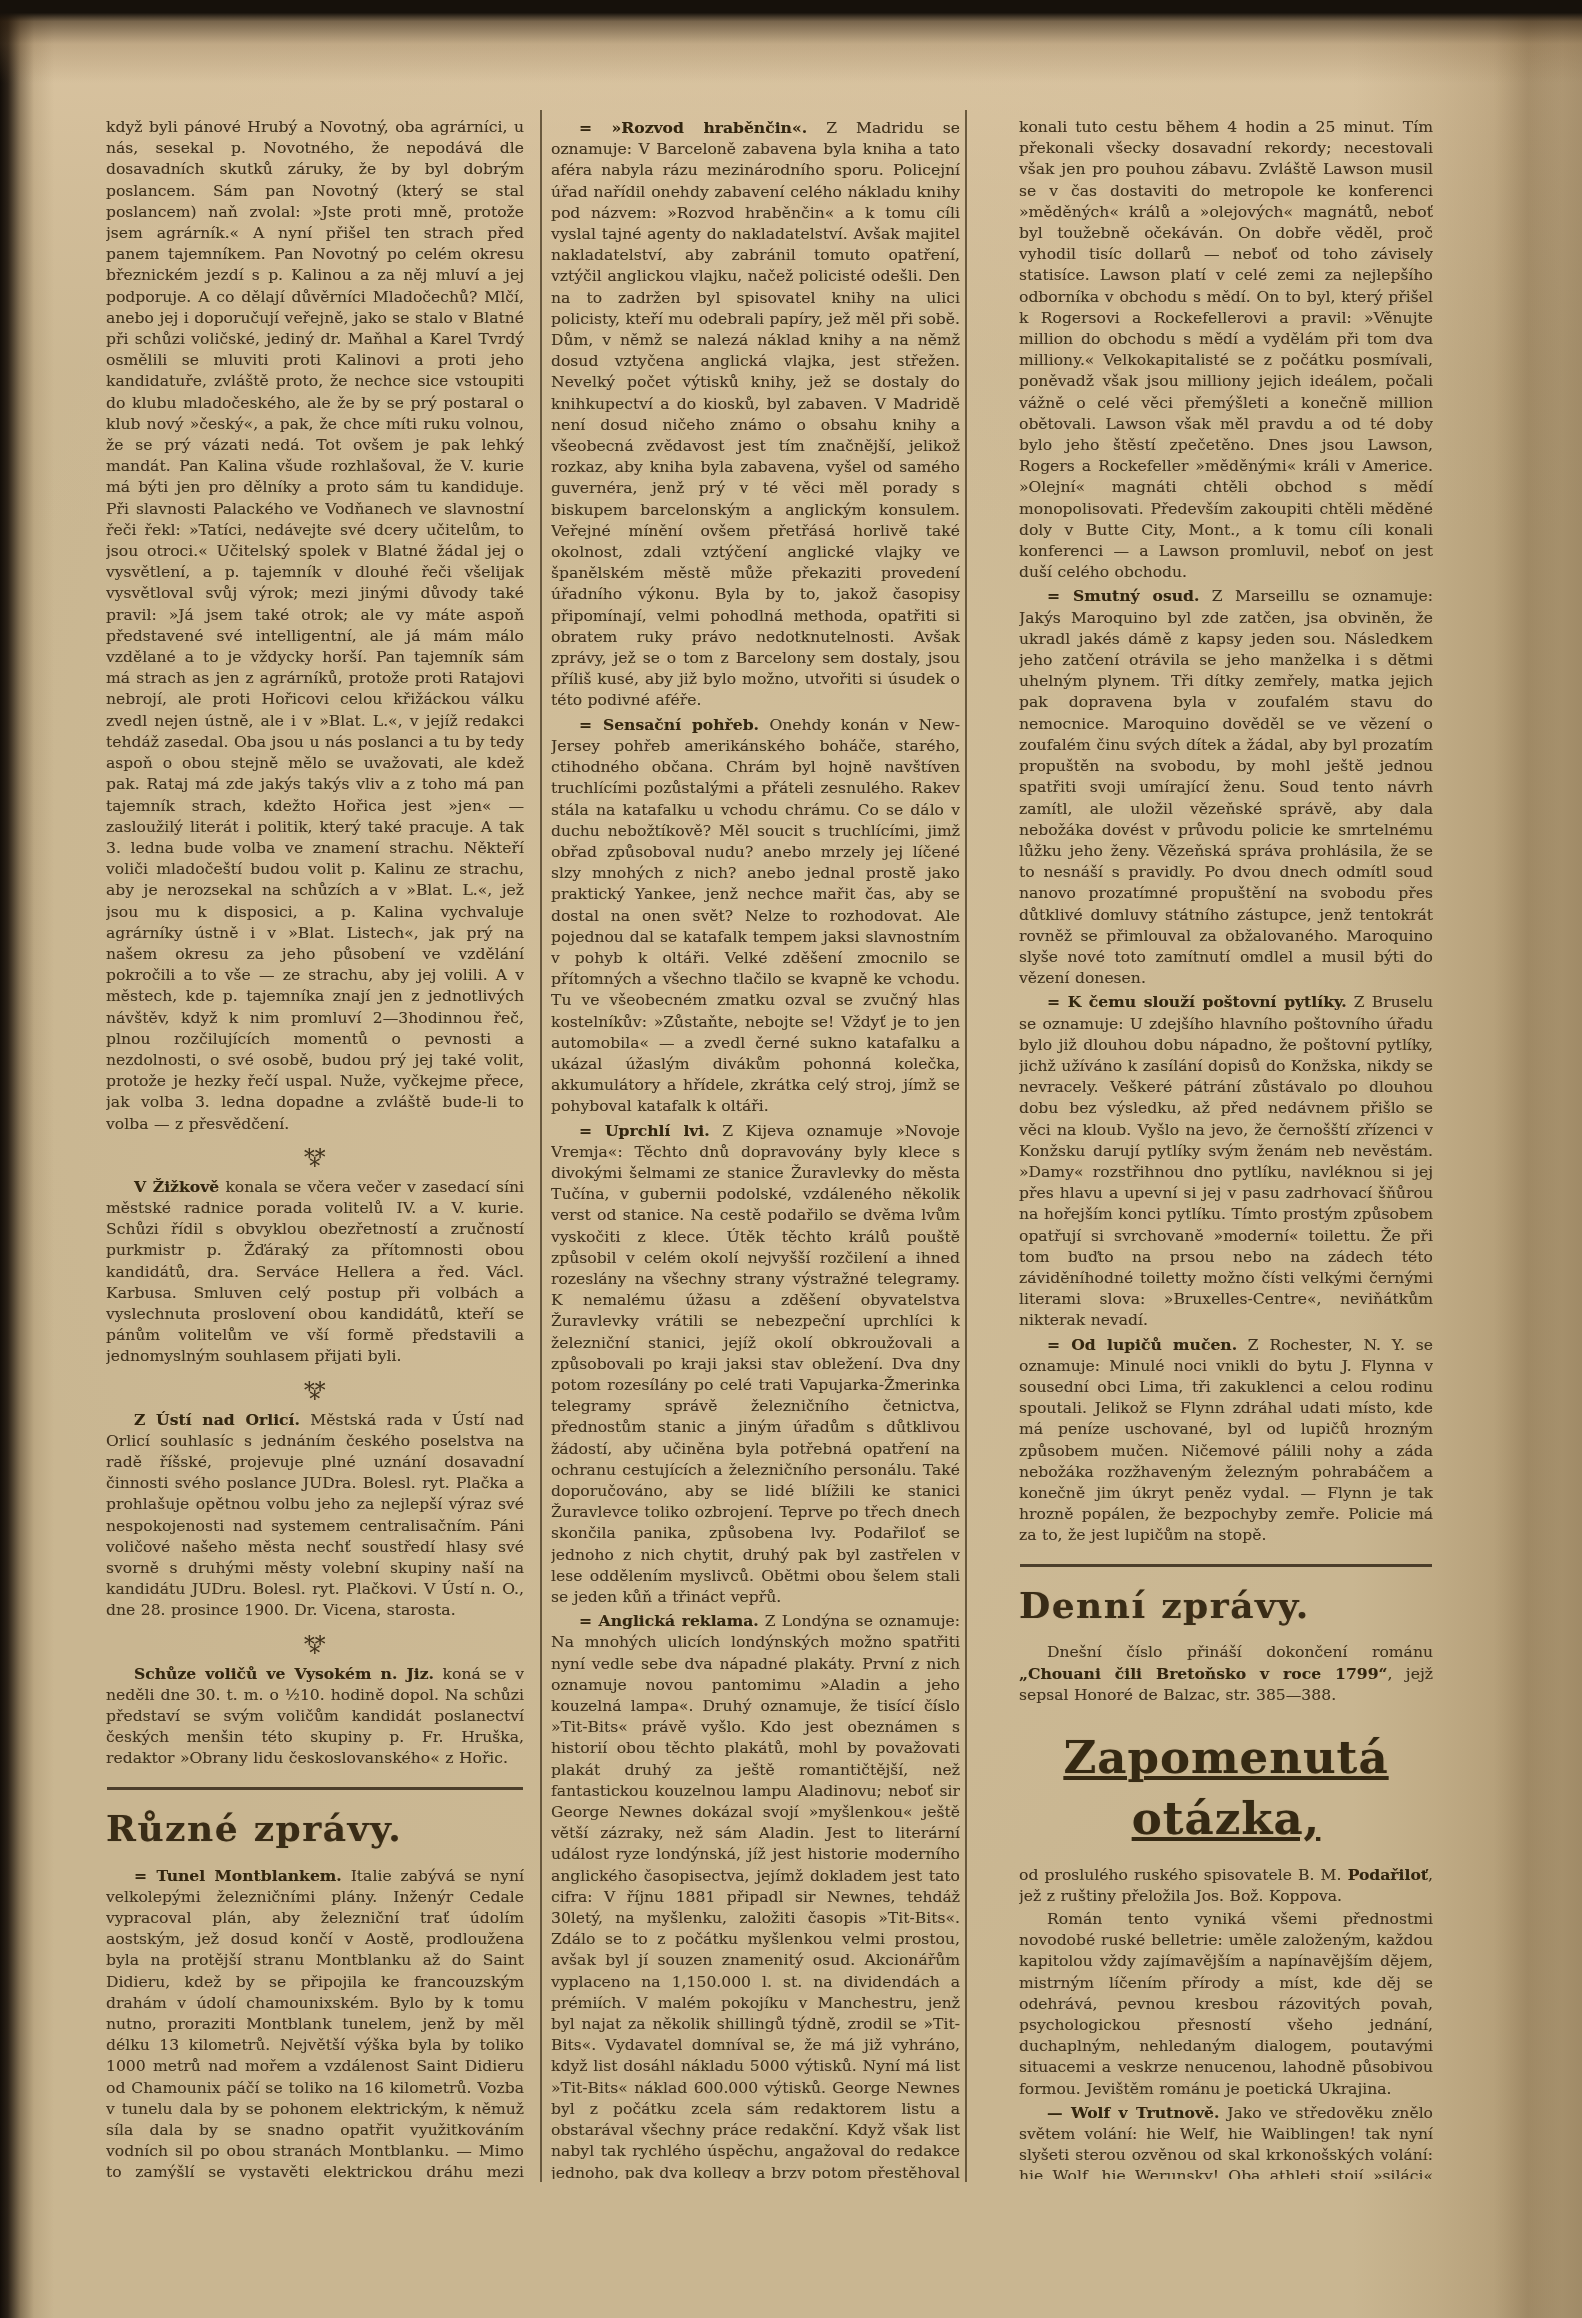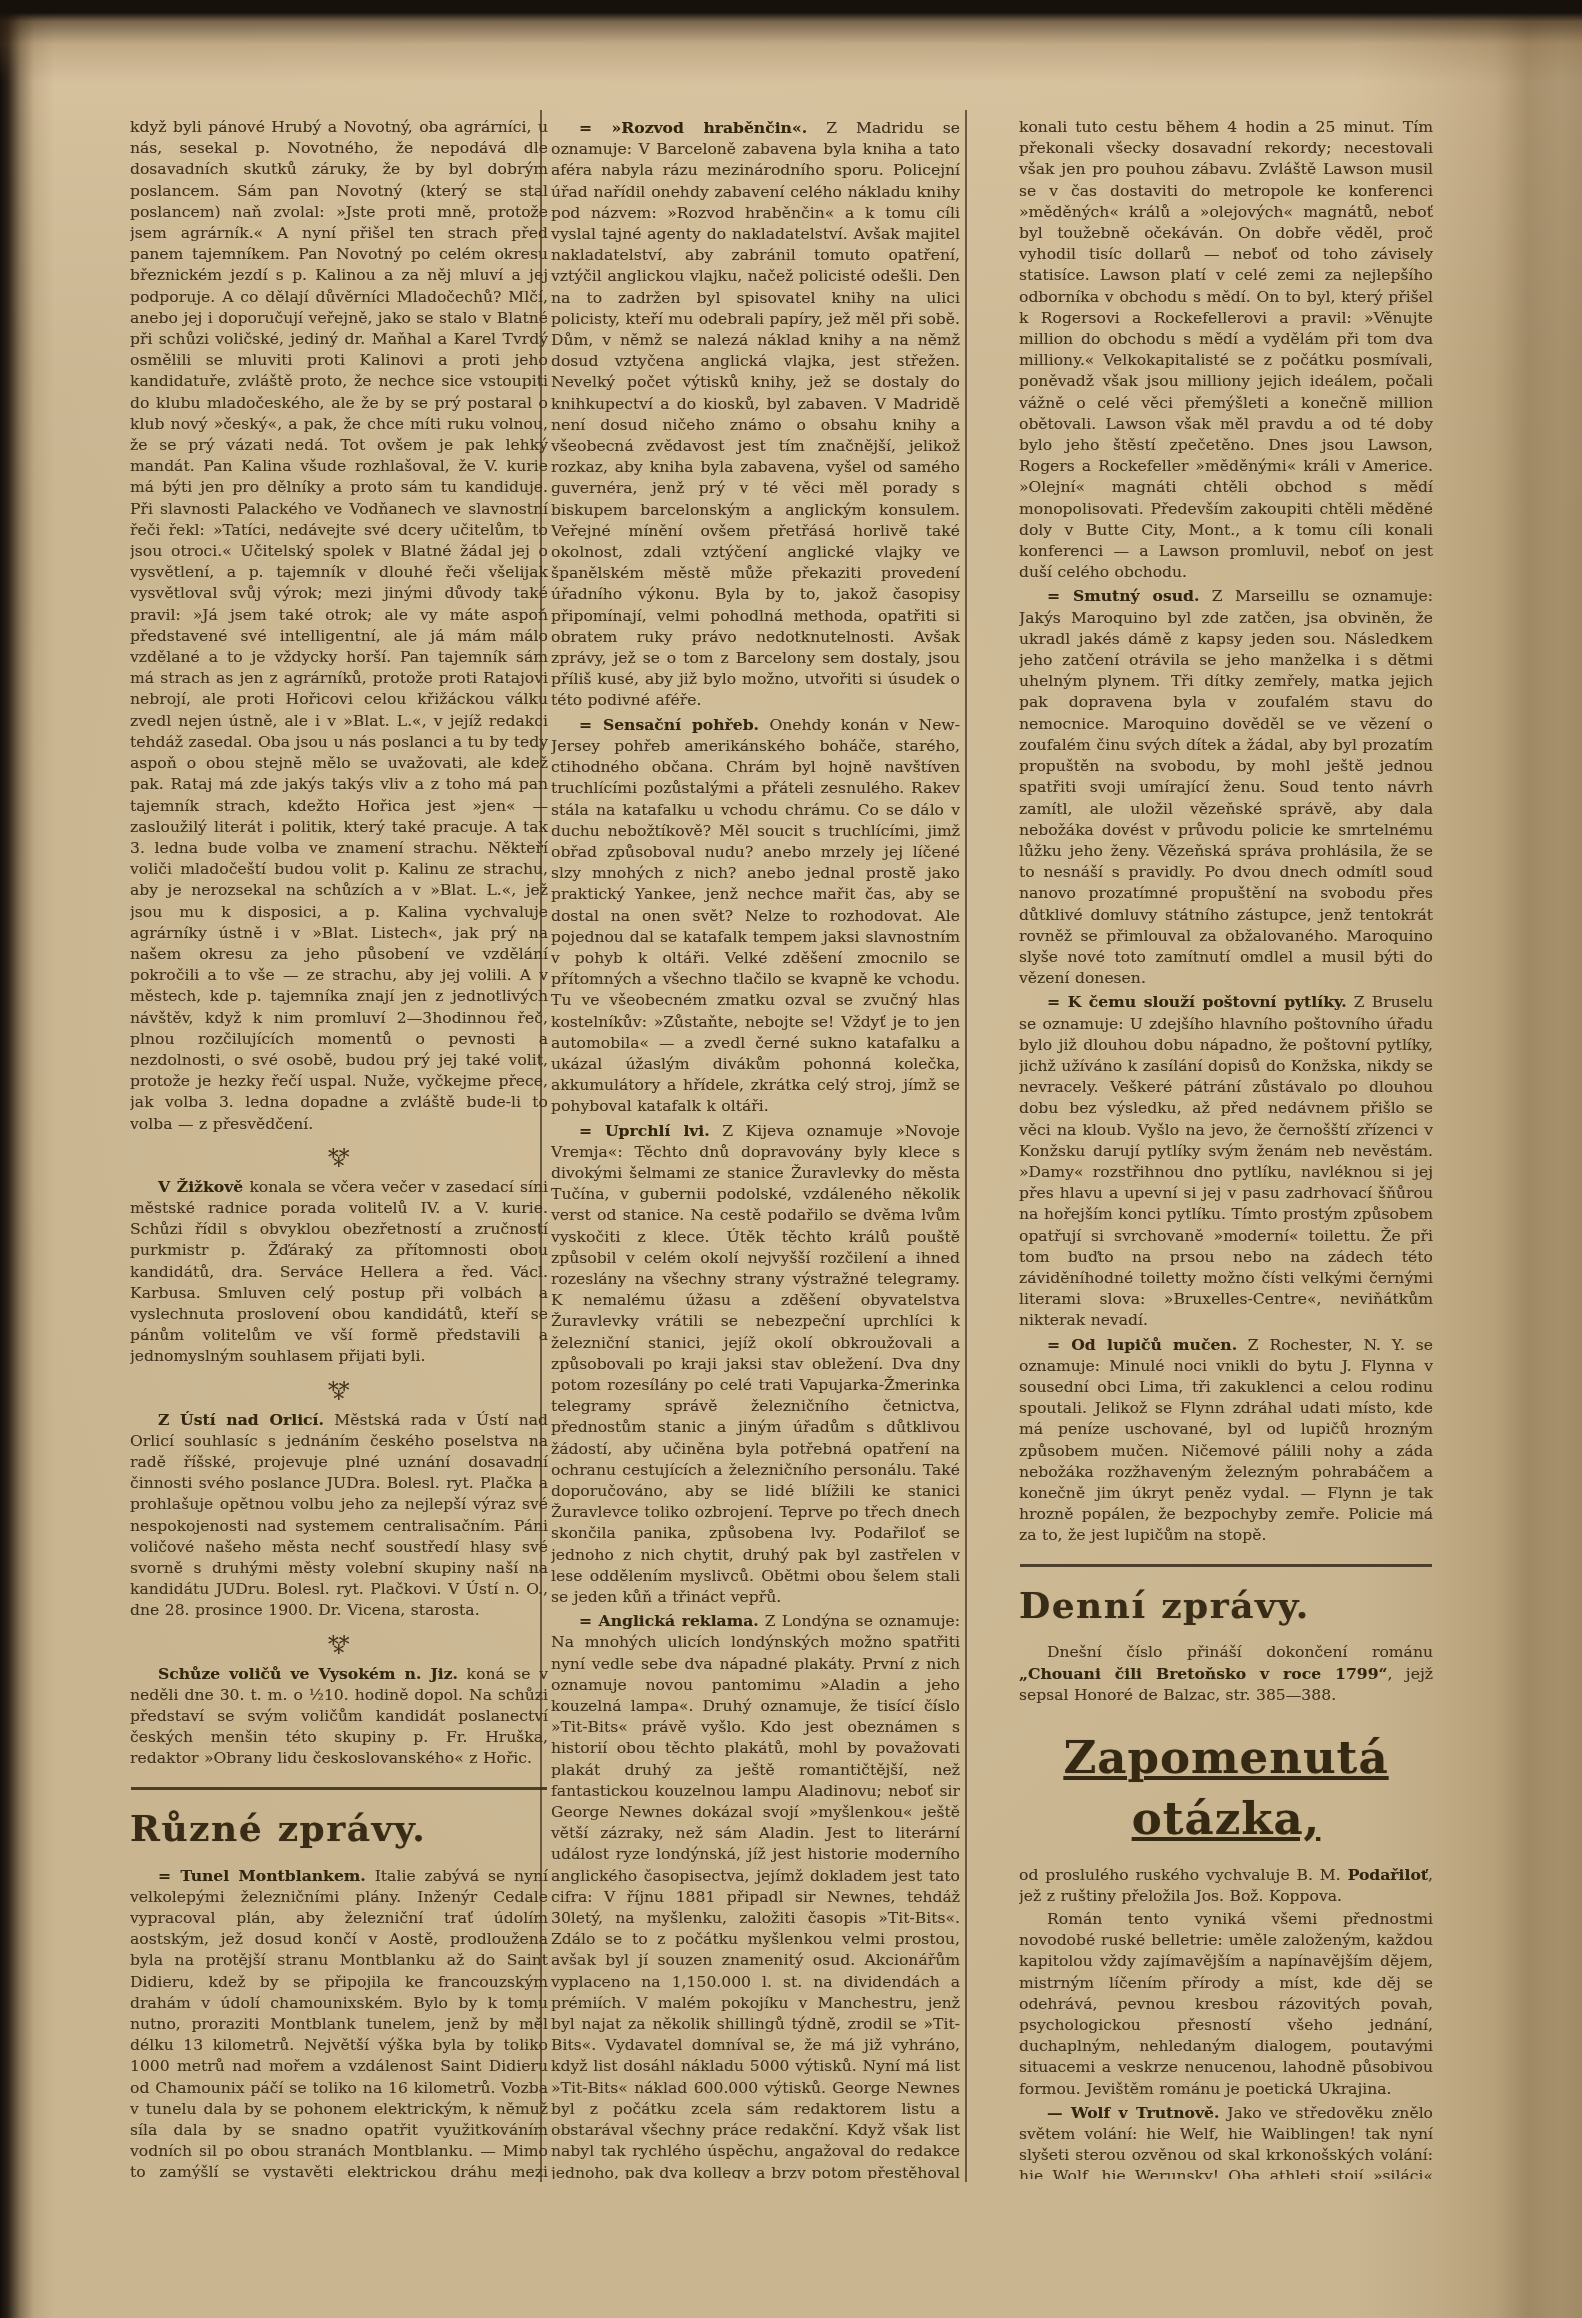--- a/index.html
+++ b/index.html
@@ -18,21 +18,21 @@
     font-family:"DejaVu Serif","Liberation Serif",serif;
     color:#3f311d;
   }
   .vrule{position:absolute;top:110px;height:2072px;width:1.5px;background:#46371f;opacity:.75;}
   .col{
     position:absolute;top:117px;height:2062px;overflow:hidden;
     font-size:15.6px;line-height:1.36;text-align:justify;
     text-shadow:0 0 0.5px rgba(70,52,28,.35);
     word-spacing:0.5px;
   }
-  .col-left{left:130px;width:418px;}
+  .col-left{left:106px;width:418px;}
   .col-mid{left:551px;width:409px;}
   .col-right{left:1019px;width:414px;}
   .para{margin:0 0 2px 0;text-indent:28px;}
   .para.noindent{text-indent:0;}
   .lead{font-weight:bold;color:#33260f;}
   .separator{
     text-align:center;font-size:21.5px;line-height:1;margin:10.7px 0 8.8px 0;
     color:#40321c;
   }
   .separator .glyph{display:inline-block;transform:rotate(180deg);}
@@ -75,17 +75,17 @@
   </section>
 <section class="col col-right">
     <p class="para noindent"><span class="txt">konali tuto cestu během 4 hodin a 25 minut. Tím překonali všecky dosavadní rekordy; necestovali však jen pro pouhou zábavu. Zvláště Lawson musil se v čas dostaviti do metropole ke konferenci »měděných« králů a »olejových« magnátů, neboť byl toužebně očekáván. On dobře věděl, proč vyhodil tisíc dollarů — neboť od toho závisely statisíce. Lawson platí v celé zemi za nejlepšího odborníka v obchodu s mědí. On to byl, který přišel k Rogersovi a Rockefellerovi a pravil: »Věnujte million do obchodu s mědí a vydělám při tom dva milliony.« Velkokapitalisté se z počátku posmívali, poněvadž však jsou milliony jejich ideálem, počali vážně o celé věci přemýšleti a konečně million obětovali. Lawson však měl pravdu a od té doby bylo jeho štěstí zpečetěno. Dnes jsou Lawson, Rogers a Rockefeller »měděnými« králi v Americe. »Olejní« magnáti chtěli obchod s mědí monopolisovati. Především zakoupiti chtěli měděné doly v Butte City, Mont., a k tomu cíli konali konferenci — a Lawson promluvil, neboť on jest duší celého obchodu.</span></p>
     <p class="para"><span class="lead">= Smutný osud.</span><span class="txt"> Z Marseillu se oznamuje: Jakýs Maroquino byl zde zatčen, jsa obviněn, že ukradl jakés dámě z kapsy jeden sou. Následkem jeho zatčení otrávila se jeho manželka i s dětmi uhelným plynem. Tři dítky zemřely, matka jejich pak dopravena byla v zoufalém stavu do nemocnice. Maroquino dověděl se ve vězení o zoufalém činu svých dítek a žádal, aby byl prozatím propuštěn na svobodu, by mohl ještě jednou spatřiti svoji umírající ženu. Soud tento návrh zamítl, ale uložil vězeňské správě, aby dala nebožáka dovést v průvodu policie ke smrtelnému lůžku jeho ženy. Vězeňská správa prohlásila, že se to nesnáší s pravidly. Po dvou dnech odmítl soud nanovo prozatímné propuštění na svobodu přes důtklivé domluvy státního zástupce, jenž tentokrát rovněž se přimlouval za obžalovaného. Maroquino slyše nové toto zamítnutí omdlel a musil býti do vězení donesen.</span></p>
     <p class="para"><span class="lead">= K čemu slouží poštovní pytlíky.</span><span class="txt"> Z Bruselu se oznamuje: U zdejšího hlavního poštovního úřadu bylo již dlouhou dobu nápadno, že poštovní pytlíky, jichž užíváno k zasílání dopisů do Konžska, nikdy se nevracely. Veškeré pátrání zůstávalo po dlouhou dobu bez výsledku, až před nedávnem přišlo se věci na kloub. Vyšlo na jevo, že černošští zřízenci v Konžsku darují pytlíky svým ženám neb nevěstám. »Damy« rozstřihnou dno pytlíku, navléknou si jej přes hlavu a upevní si jej v pasu zadrhovací šňůrou na hořejším konci pytlíku. Tímto prostým způsobem opatřují si svrchovaně »moderní« toilettu. Že při tom buďto na prsou nebo na zádech této záviděníhodné toiletty možno čísti velkými černými literami slova: »Bruxelles-Centre«, neviňátkům nikterak nevadí.</span></p>
     <p class="para"><span class="lead">= Od lupičů mučen.</span><span class="txt"> Z Rochester, N. Y. se oznamuje: Minulé noci vnikli do bytu J. Flynna v sousední obci Lima, tři zakuklenci a celou rodinu spoutali. Jelikož se Flynn zdráhal udati místo, kde má peníze uschované, byl od lupičů hrozným způsobem mučen. Ničemové pálili nohy a záda nebožáka rozžhaveným železným pohrabáčem a konečně jim úkryt peněz vydal. — Flynn je tak hrozně popálen, že bezpochyby zemře. Policie má za to, že jest lupičům na stopě.</span></p>
     <div class="hrule"></div>
     <h2 class="h-section">Denní zprávy.</h2>
     <p class="para"><span class="txt">Dnešní číslo přináší dokončení románu </span><span class="lead">„Chouani čili Bretoňsko v roce 1799“</span><span class="txt">, jejž sepsal Honoré de Balzac, str. 385—388.</span></p>
     <h2 class="h-title">Zapomenutá otázka,</h2>
-    <p class="para noindent"><span class="txt">od proslulého ruského vychvaluje B. M. </span><span class="lead">Podařiloť</span><span class="txt">, jež z ruštiny přeložila Jos. Bož. Koppova.</span></p>
+    <p class="para noindent"><span class="txt">od proslulého ruského spisovatele B. M. </span><span class="lead">Podařiloť</span><span class="txt">, jež z ruštiny přeložila Jos. Bož. Koppova.</span></p>
     <p class="para"><span class="txt">Román tento vyniká všemi přednostmi novodobé ruské belletrie: uměle založeným, každou kapitolou vždy zajímavějším a napínavějším dějem, mistrným líčením přírody a míst, kde děj se odehrává, pevnou kresbou rázovitých povah, psychologickou přesností všeho jednání, duchaplným, nehledaným dialogem, poutavými situacemi a veskrze nenucenou, lahodně působivou formou. Jevištěm románu je poetická Ukrajina.</span></p>
     <p class="para"><span class="lead">— Wolf v Trutnově.</span><span class="txt"> Jako ve středověku znělo světem volání: hie Welf, hie Waiblingen! tak nyní slyšeti sterou ozvěnou od skal krkonošských volání: hie Wolf, hie Werunsky! Oba athleti stojí »siláci« proti sobě a každý namahá se ze všech sil, aby odpůrce co možná důkladně zdrtil. Máme před sebou »Gablonzer Ztg.«, jež od počátku až do konce zabývá se výhradně panem Wolfem. A v čísle tom jsou hojné ukázky německé »síly« a německého »mravu«. Jak Wolfovci zacházejí se svými liberálními odpůrci, je neuvěřitelno, ale ještě více trne člověk nad byzantinismem, s jakým němečtí lidovci plíží se před »svatým knězem Wuotanovým«, před »poslem z Walhally«, jenž vyslán byl germánskými heroy, aby zbloudilé Němce vyvedl ze slovanského zajetí v Rakousku na výsluní pravé, čistě německé vol-</span></p>
   </section>
 
 
 </body></html>

